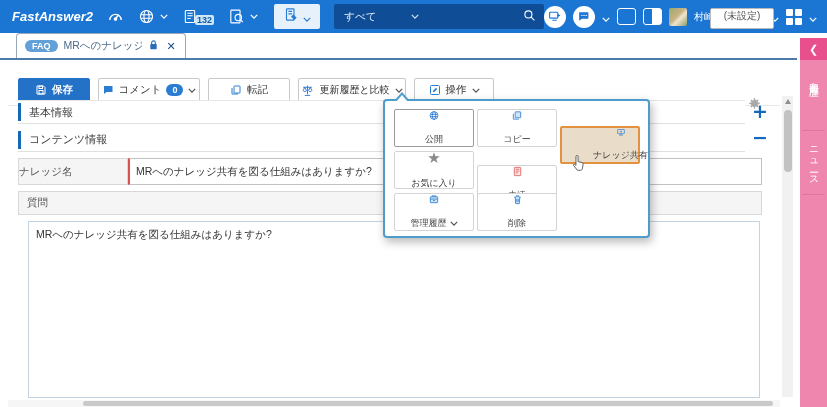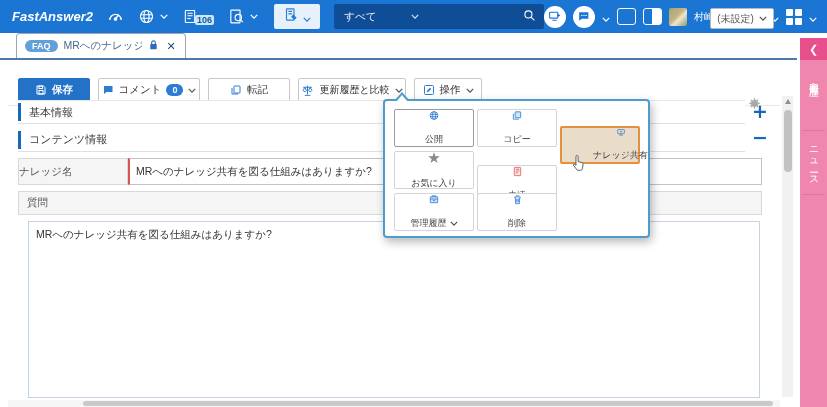--- a/index.html
+++ b/index.html
@@ -48,21 +48,21 @@
   
   .toolbar { position:absolute; top:74px; left:8px; width:772px; height:32px; background:#fff;
              border-bottom:1px solid #e8e8e8; }
   .tbtn { position:absolute; top:4px; height:24px; display:flex; align-items:center; justify-content:center;
           gap:5px; background:#fff; border:1px solid #c8c8c8; border-radius:2px; font-size:10.5px; color:#333; }
   .tbtn.primary { background:#2472c8; border-color:#2472c8; color:#fff; font-weight:bold; }
   .cnt-badge { background:#2b7cd3; color:#fff; font-size:9px; font-weight:bold; min-width:17px; height:12px;
                border-radius:7px; display:flex; align-items:center; justify-content:center; padding:0 4px; }
   .preset { position:absolute; top:8px; left:710px; width:64px; height:21px; border:1px solid #b9b9b9;
             border-radius:2px; background:#fff; display:flex; align-items:center; justify-content:center;
-            gap:5px; font-size:10px; color:#555; }
+            gap:5px; font-size:10px; color:#555;flex-direction:column; }
 
   
   .secrow { position:absolute; left:18px; width:727px; height:24px; background:#fff;
             border-bottom:1px solid #e0e0e0; display:flex; align-items:center; }
   .secbar { width:3px; height:18px; background:#1668b8; margin-right:8px; }
   .seclabel { font-size:11px; color:#3a3a3a; }
   .sectoggle { position:absolute; width:20px; text-align:center; font-size:19px; font-weight:bold;
                color:#1668b8; font-family:"DejaVu Sans",sans-serif; }
 
   
@@ -149,21 +149,21 @@
       </span>
     </div>
 
     <div class="nav-ic">
       <span>
         <svg width="16" height="17" viewBox="0 0 24 24" fill="none" stroke="#fff" stroke-width="1.6">
           <rect x="5" y="3" width="14" height="18" rx="1"></rect>
             <path d="M8 7h8M8 11h8M8 15h5"></path>
         </svg>
       </span>
-      <span class="badge106">106</span>
+      <span class="badge106">132</span>
     </div>
 
     <div class="nav-ic">
       <span>
         <svg width="17" height="17" viewBox="0 0 24 24" fill="none" stroke="#fff" stroke-width="1.6">
           <rect x="4" y="3" width="13" height="18" rx="1"></rect>
             <circle cx="14.5" cy="13.5" r="4.5"></circle>
             <path d="M17.8 16.8 21 20"></path>
         </svg>
       </span>
@@ -293,21 +293,21 @@
     <div class="tbtn" style="left:290px; width:108px; font-size:10px;">
       <svg width="13" height="13" viewBox="0 0 24 24" fill="none" stroke="#2b7cd3" stroke-width="1.8">
         <path d="M12 3v16M7 21h10M4 6h16"></path>
           <path d="M7 6l-3 6a3.2 3.2 0 0 0 6 0zM17 6l-3 6a3.2 3.2 0 0 0 6 0z"></path>
       </svg>
       <span>更新履歴と比較</span>
       <svg width="8" height="5" viewBox="0 0 10 6" fill="none" stroke="#555" stroke-width="1.6">
           <path d="M1 1l4 4 4-4"></path>
         </svg>
     </div>
-    <div class="tbtn" style="left:406px; width:68px;">
+    <div class="tbtn" style="left:406px; width:80px;">
       <svg width="12" height="12" viewBox="0 0 24 24" fill="none" stroke="#2b7cd3" stroke-width="2">
         <rect x="3" y="3" width="18" height="18" rx="2"></rect>
           <path d="M14 7.5l2.5 2.5-6 6H8v-2.5z" fill="#2b7cd3" stroke="none"></path>
       </svg>
       <span>操作</span>
       <svg width="8" height="5" viewBox="0 0 10 6" fill="none" stroke="#555" stroke-width="1.6">
           <path d="M1 1l4 4 4-4"></path>
         </svg>
     </div>
   </div>

